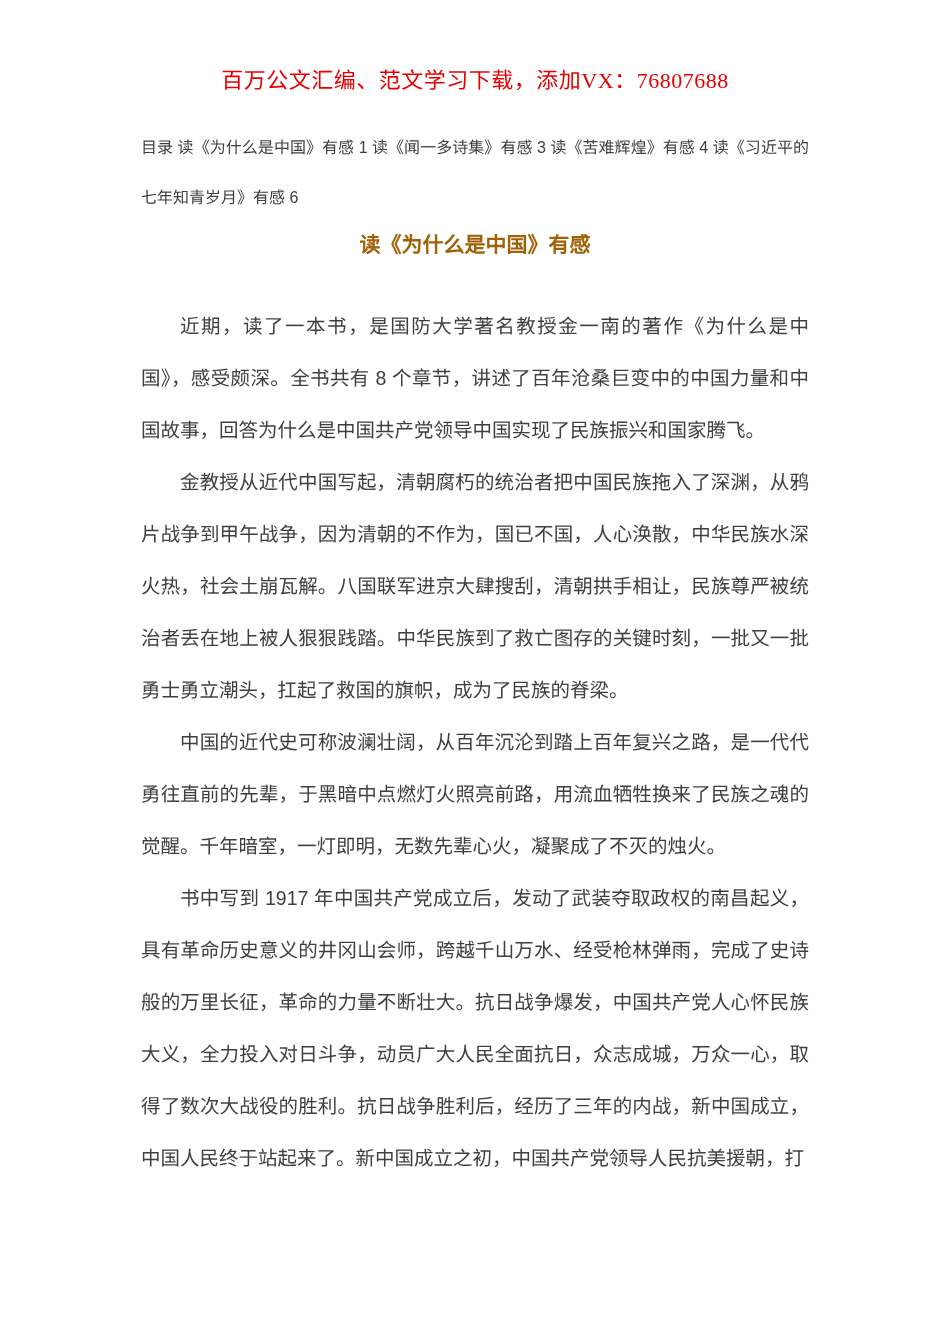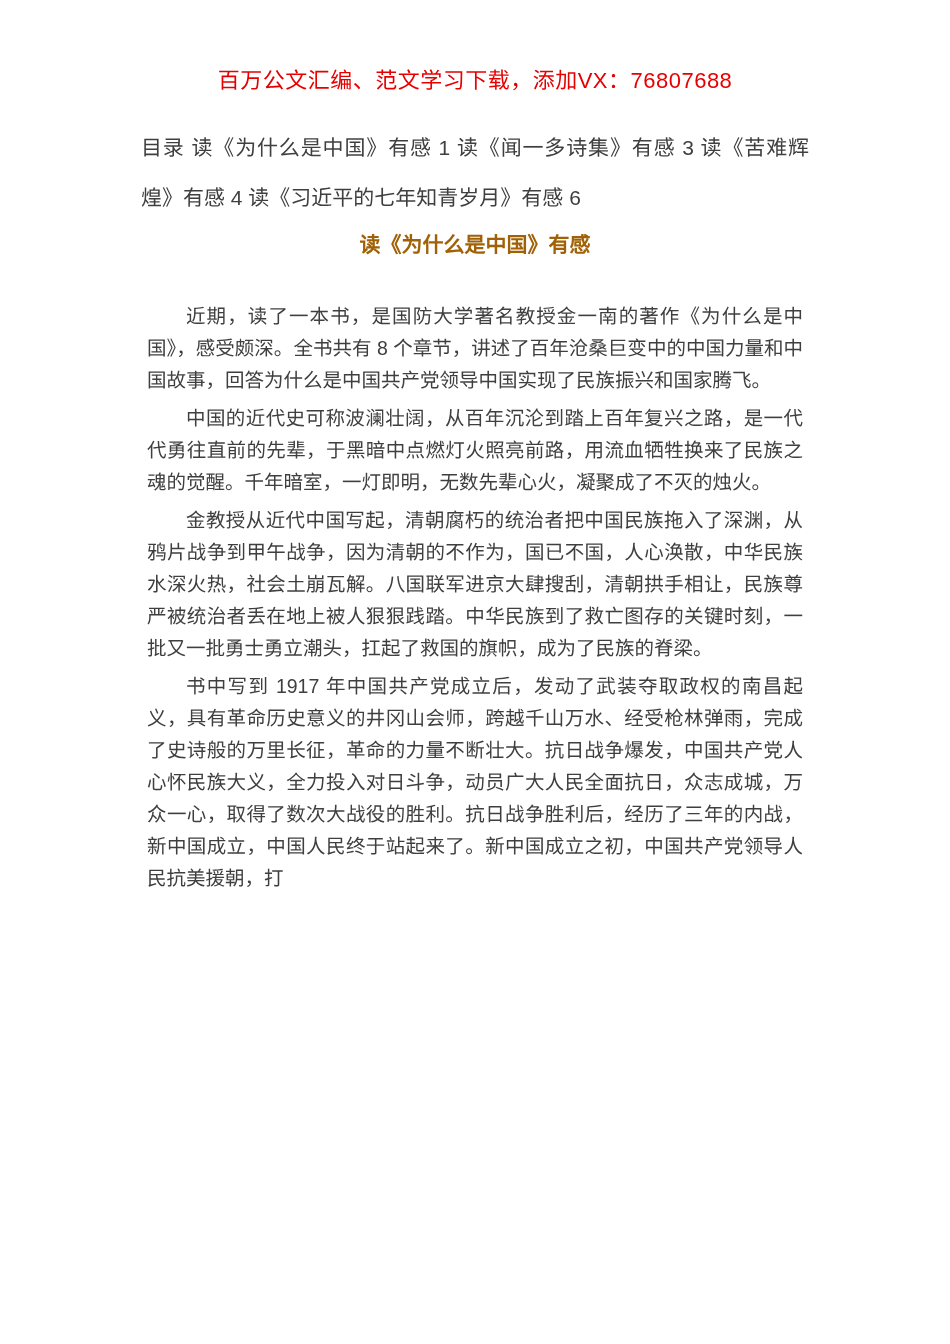--- a/index.html
+++ b/index.html
@@ -16,45 +16,46 @@
     overflow: hidden;
     font-family: "Liberation Sans", "DejaVu Sans", sans-serif;
   }
   .promo {
     padding-top: 66px;
     line-height: 30px;
     text-align: center;
     font-size: 22px;
     color: #e60000;
     letter-spacing: 0.5px;
+    font-family: Liberation Serif, serif;
   }
   .content {
     width: 668px;
     margin: 0 auto;
     color: #3f3f3f;
   }
   .toc {
     margin: 27px 0 0 0;
-    font-size: 21px;
+    font-size: 16px;
     line-height: 50px;
     text-align: justify;
     text-justify: inter-ideograph;
   }
   .doc-title {
     margin: 0;
     font-size: 21px;
     font-weight: bold;
     line-height: 44px;
     text-align: center;
     color: #a16207;
   }
   .body-text p {
-    margin: 6px;
+    margin: 0;
     font-size: 19.5px;
-    line-height: 32px;
+    line-height: 52px;
     text-indent: 2em;
     text-align: justify;
     text-justify: inter-ideograph;
   }
   .body-text p:first-child {
     margin-top: 33px;
   }
 </style>
 </head>
 <body>
@@ -64,20 +65,20 @@
   <div class="promo">百万公文汇编、范文学习下载，添加VX：76807688</div>
 
   <div class="content">
 
     <p class="toc">目录 读《为什么是中国》有感 1 读《闻一多诗集》有感 3 读《苦难辉煌》有感 4 读《习近平的七年知青岁月》有感 6</p>
 
     <h1 class="doc-title">读《为什么是中国》有感</h1>
 
     <div class="body-text">
       <p>近期，读了一本书，是国防大学著名教授金一南的著作《为什么是中国》，感受颇深。全书共有 8 个章节，讲述了百年沧桑巨变中的中国力量和中国故事，回答为什么是中国共产党领导中国实现了民族振兴和国家腾飞。</p>
+      <p>金教授从近代中国写起，清朝腐朽的统治者把中国民族拖入了深渊，从鸦片战争到甲午战争，因为清朝的不作为，国已不国，人心涣散，中华民族水深火热，社会土崩瓦解。八国联军进京大肆搜刮，清朝拱手相让，民族尊严被统治者丢在地上被人狠狠践踏。中华民族到了救亡图存的关键时刻，一批又一批勇士勇立潮头，扛起了救国的旗帜，成为了民族的脊梁。</p>
       <p>中国的近代史可称波澜壮阔，从百年沉沦到踏上百年复兴之路，是一代代勇往直前的先辈，于黑暗中点燃灯火照亮前路，用流血牺牲换来了民族之魂的觉醒。千年暗室，一灯即明，无数先辈心火，凝聚成了不灭的烛火。</p>
-      <p>金教授从近代中国写起，清朝腐朽的统治者把中国民族拖入了深渊，从鸦片战争到甲午战争，因为清朝的不作为，国已不国，人心涣散，中华民族水深火热，社会土崩瓦解。八国联军进京大肆搜刮，清朝拱手相让，民族尊严被统治者丢在地上被人狠狠践踏。中华民族到了救亡图存的关键时刻，一批又一批勇士勇立潮头，扛起了救国的旗帜，成为了民族的脊梁。</p>
       <p>书中写到 1917 年中国共产党成立后，发动了武装夺取政权的南昌起义，具有革命历史意义的井冈山会师，跨越千山万水、经受枪林弹雨，完成了史诗般的万里长征，革命的力量不断壮大。抗日战争爆发，中国共产党人心怀民族大义，全力投入对日斗争，动员广大人民全面抗日，众志成城，万众一心，取得了数次大战役的胜利。抗日战争胜利后，经历了三年的内战，新中国成立，中国人民终于站起来了。新中国成立之初，中国共产党领导人民抗美援朝，打</p>
     </div>
 
   </div>
 
 </div>
 
 </body></html>

